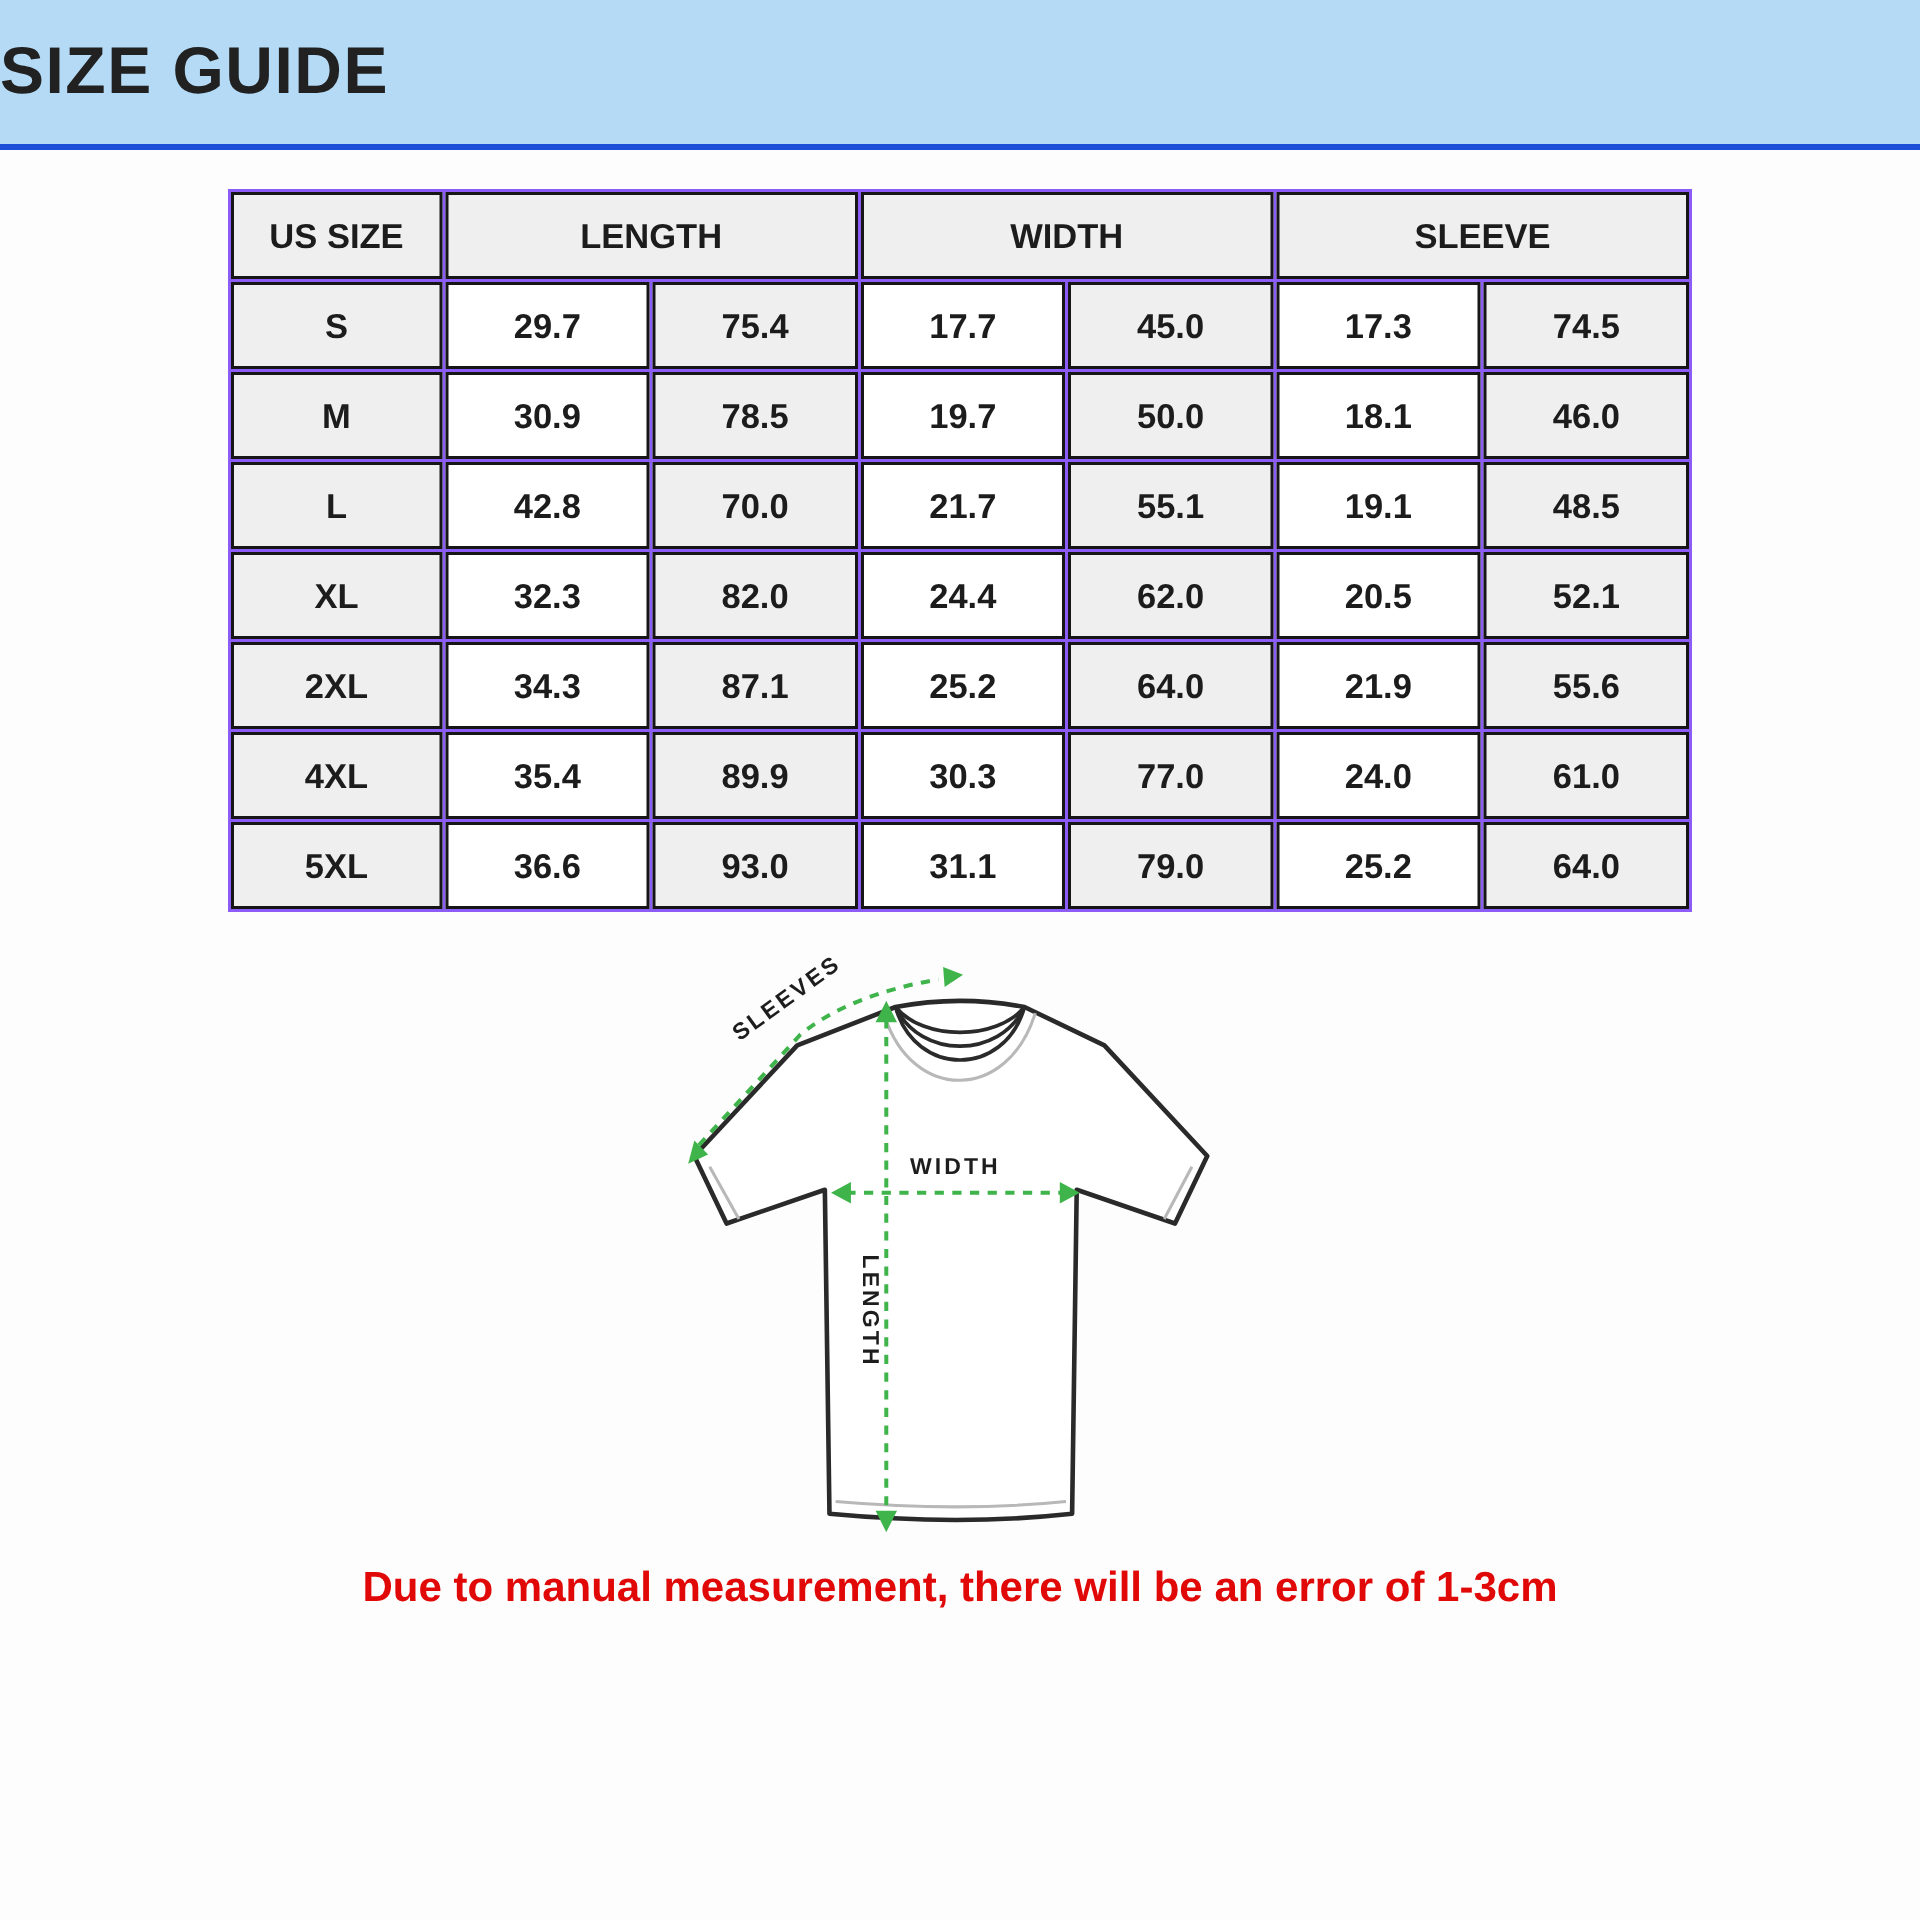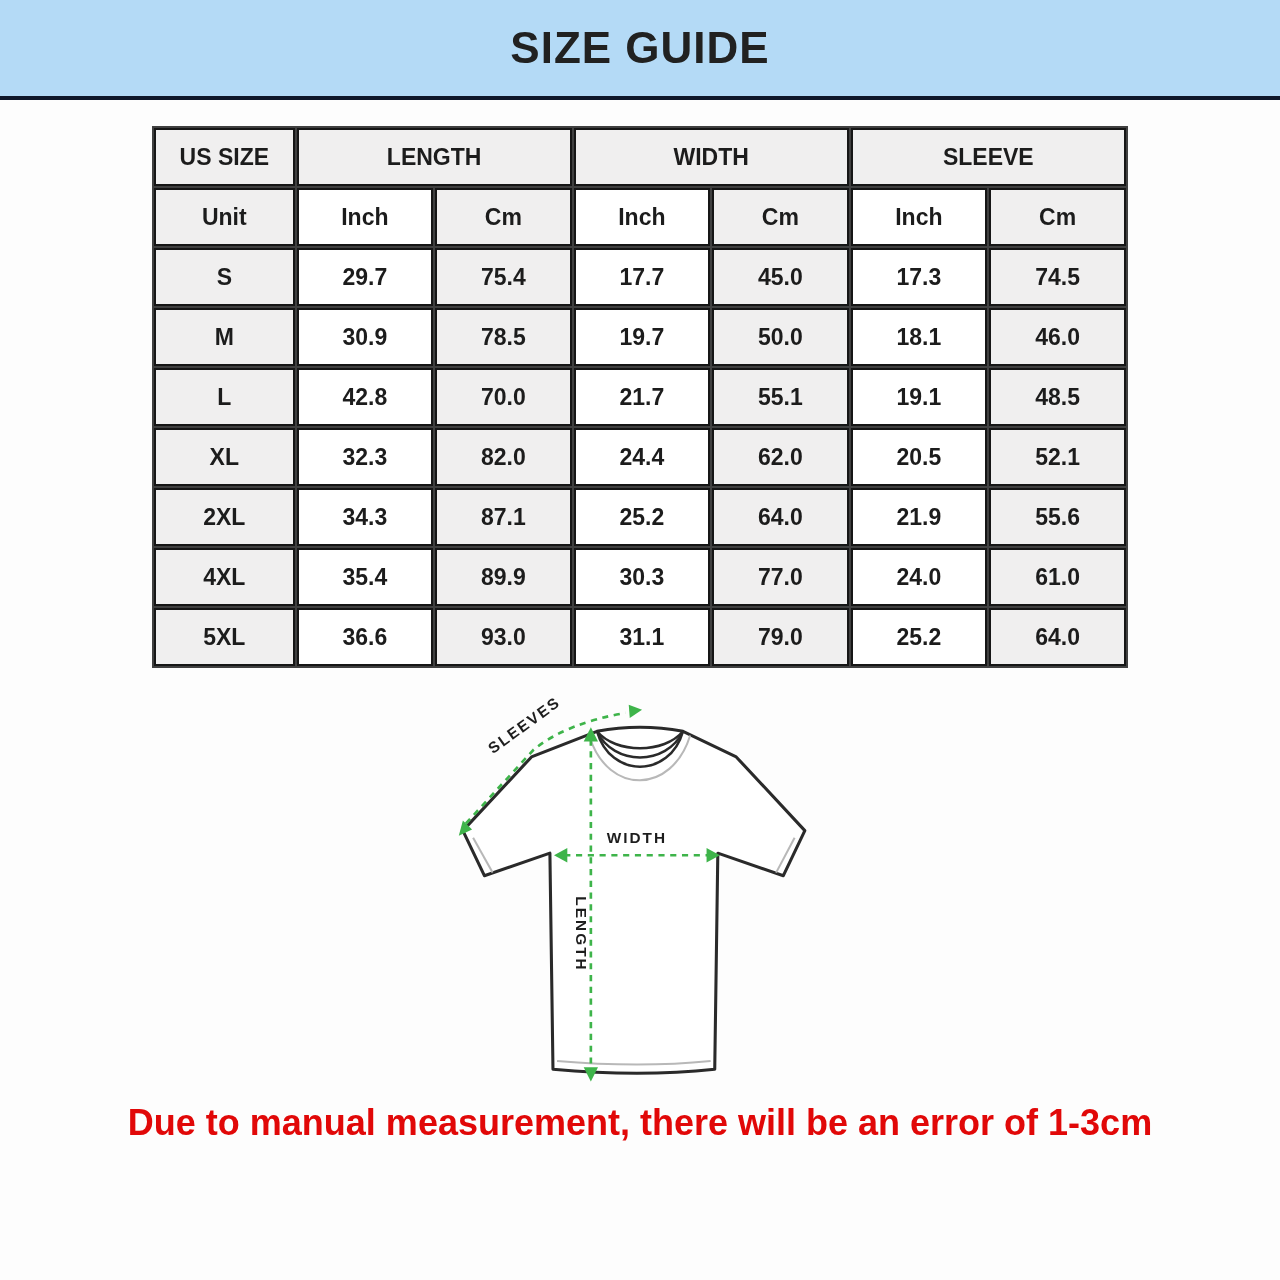--- a/index.html
+++ b/index.html
@@ -1,46 +1,46 @@
 <!DOCTYPE html>
 <html><head>
 <meta charset="utf-8">
 <style>
   * { margin:0; padding:0; box-sizing:border-box; }
   html,body { width:1280px; height:1280px; background:#fdfdfd; overflow:hidden;
               font-family:"Liberation Sans", sans-serif; }
 
   .banner{
     width:1280px; height:100px; background:#b4daf6;
-    border-bottom:4px solid #0f172a;
-    display:flex; align-items:center; justify-content:center;
+    border-bottom:4px solid #1d4ed8;
+    display:flex; align-items:center; justify-content:flex-start;
   }
   .banner h1{
     font-size:44px; font-weight:bold; color:#212121; letter-spacing:1px;
   }
 
   table.size-table{
     width:976px; margin:26px auto 0;
     border-collapse:separate; border-spacing:2.5px;
-    background:#404040; table-layout:fixed;
+    background:#8b5cf6; table-layout:fixed;
   }
   .size-table th, .size-table td{
     border:2.5px solid #161616;
     height:58px; text-align:center; vertical-align:middle;
     font-size:23px; color:#1c1c1c; background:#ffffff;
   }
   .size-table th{ font-weight:bold; }
   .size-table td{ font-weight:bold; }
   .c-gray{ background:#f0efef !important; }
 
   .diagram-wrap{
     width:1280px; display:flex; justify-content:center; margin-top:12px;
   }
   .note{
-    text-align:center; font-size:36px; font-weight:bold; color:#e10808;
+    text-align:center; font-size:28px; font-weight:bold; color:#e10808;
     margin-top:4px; letter-spacing:0px;
   }
   .shirt-outline{ fill:#ffffff; stroke:#2a2a2a; stroke-width:3; stroke-linejoin:round; }
   .collar-line{ fill:none; stroke:#2a2a2a; stroke-width:2.4; }
   .seam{ fill:none; stroke:#b8b8b8; stroke-width:2; }
   .measure{ fill:none; stroke:#3eb44a; stroke-width:2.6; stroke-dasharray:6 5.5; }
   .arrowhead{ fill:#3eb44a; stroke:none; }
   .diag-label{ font-family:"Liberation Sans", sans-serif; font-weight:bold;
                fill:#1d1d1d; letter-spacing:2px; }
 </style>
@@ -60,29 +60,20 @@
       <col style="width:14.22%">
       <col style="width:14.22%">
       <col style="width:14.25%">
   </colgroup>
   <tbody>
       <tr>
     <th class="c-gray">US SIZE</th>
     <th class="c-gray" colspan="2">LENGTH</th>
     <th class="c-gray" colspan="2">WIDTH</th>
     <th class="c-gray" colspan="2">SLEEVE</th>
-  </tr>
-  <tr>
-    <th class="c-gray">Unit</th>
-    <td>Inch</td>
-    <td class="c-gray">Cm</td>
-    <td>Inch</td>
-    <td class="c-gray">Cm</td>
-    <td>Inch</td>
-    <td class="c-gray">Cm</td>
   </tr>
   <tr>
     <th class="c-gray">S</th>
     <td>29.7</td>
     <td class="c-gray">75.4</td>
     <td>17.7</td>
     <td class="c-gray">45.0</td>
     <td>17.3</td>
     <td class="c-gray">74.5</td>
   </tr>

